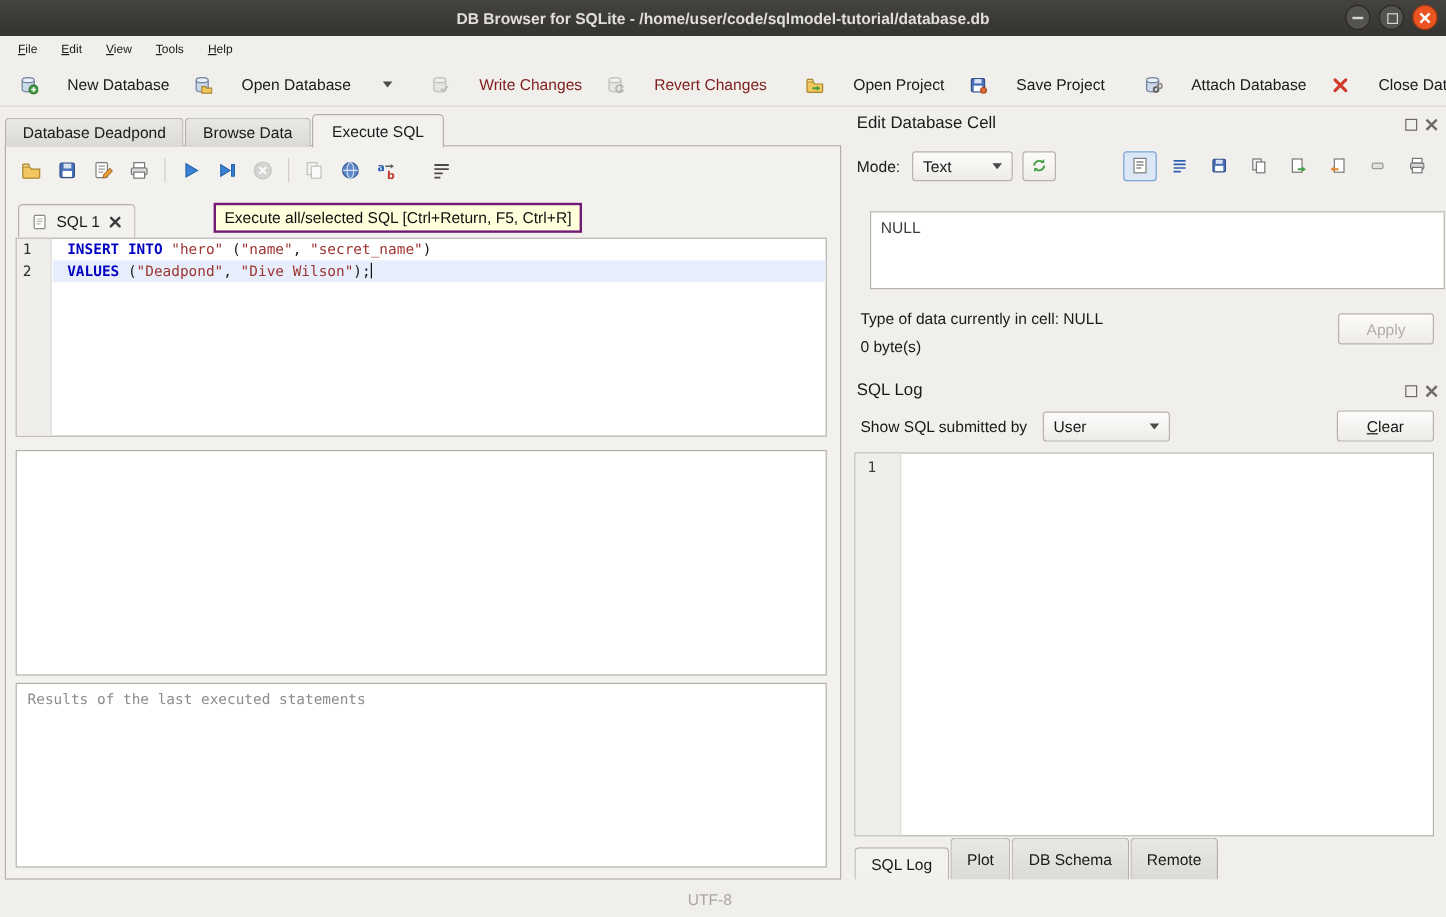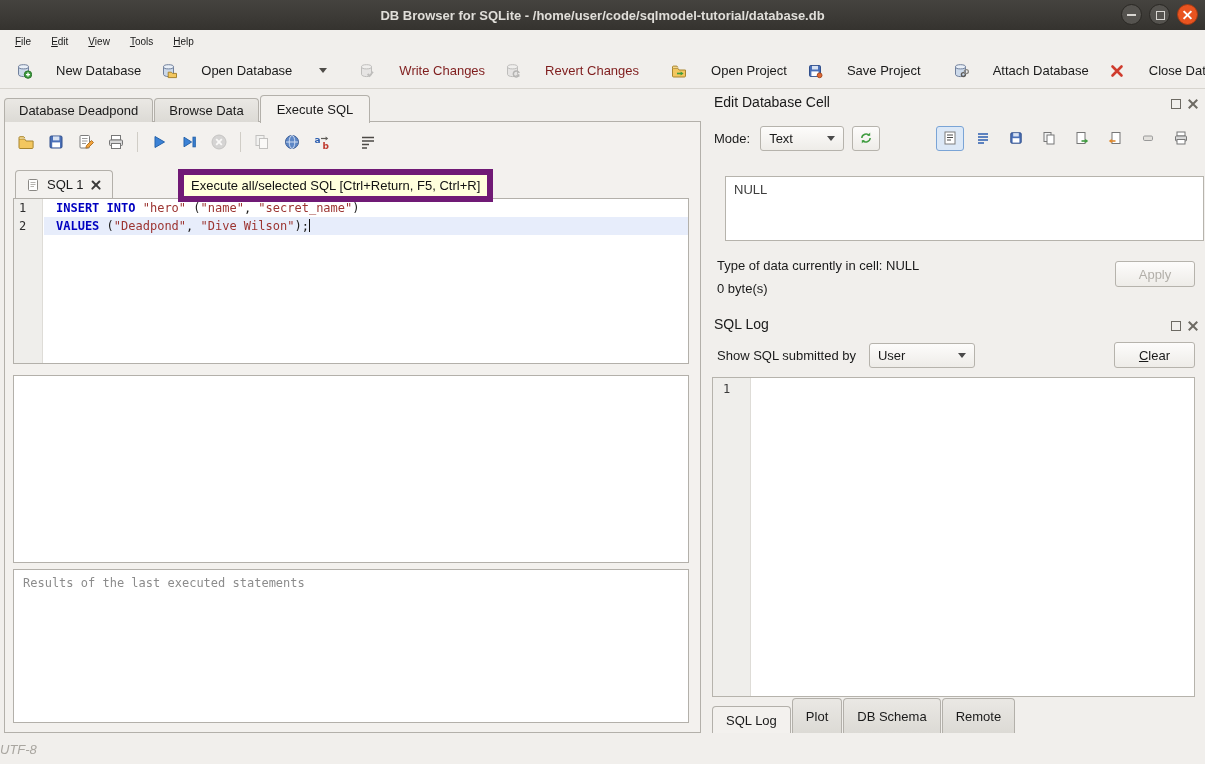--- a/index.html
+++ b/index.html
@@ -174,28 +174,28 @@
   .b-tab {
     padding:4px 13px; margin-right:1px; height:35px;
     border:1px solid #b3b0aa; border-bottom:none; border-radius:4px 4px 0 0;
     background:linear-gradient(#eae8e4,#dcdad5); display:flex; align-items:center;
   }
   .b-tab.active { background:#f3f1ee; height:27px; }
 
   
   .statusbar {
     position:absolute; left:0; top:735px; width:1205px; height:29px;
-    background:#f1efec; display:flex; align-items:center; justify-content:flex-start;
-    padding-right:22px; color:#a9a6a0; font-size:13px;font-style:italic;
+    background:#f1efec; display:flex; align-items:center; justify-content:center;
+    padding-right:22px; color:#a9a6a0; font-size:13px;
   }
 
   
   .tooltip {
     position:absolute; left:178px; top:169px; z-index:60;
-    background:var(--tooltip_bg,#ffffdc); border:6px solid #701a75;
+    background:var(--tooltip_bg,#ffffdc); border:2px solid #701a75;
     padding:3px 7px; font-size:13px; color:#111; white-space:nowrap;
   }
 </style>
 </head>
 <body>
 
 <div class="titlebar">
   <span>DB Browser for SQLite - /home/user/code/sqlmodel-tutorial/database.db</span>
   <div class="win-controls">
     <div class="wbtn minb"></div>

